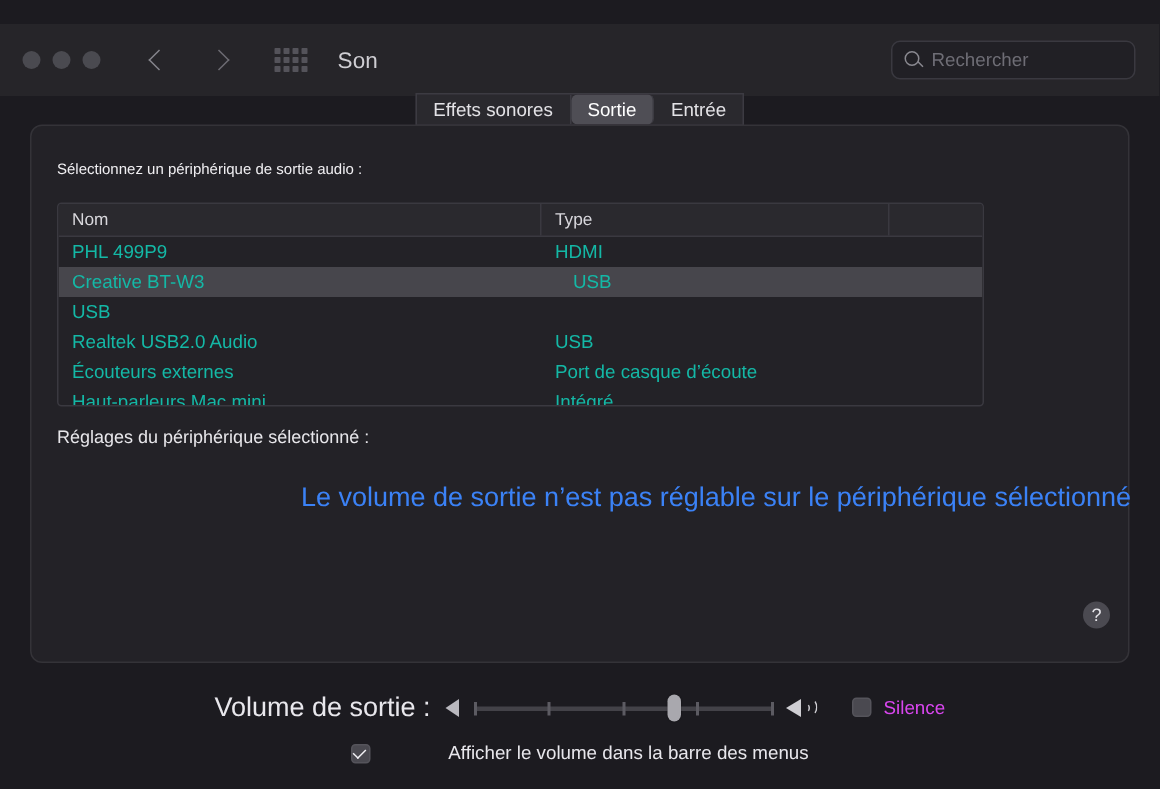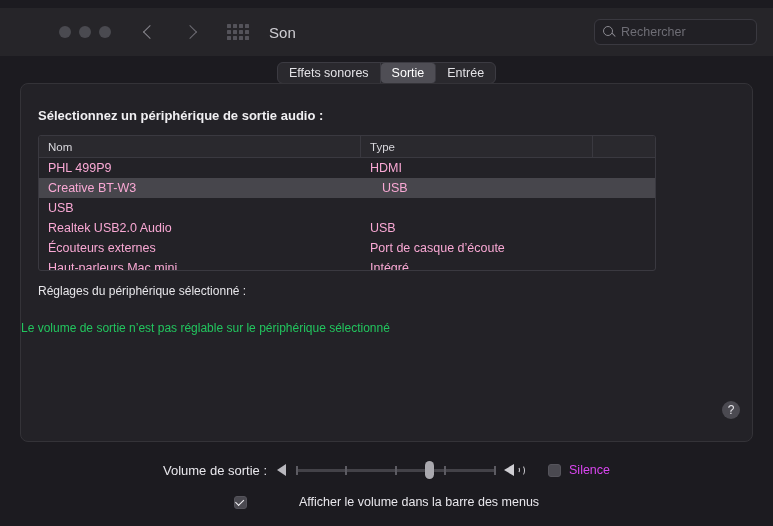--- a/index.html
+++ b/index.html
@@ -7,23 +7,23 @@
     width: 773px; height: 526px;
     background: #1c1b20;
     font-family: "Liberation Sans", sans-serif;
     color: #e8e8ea;
     overflow: hidden;
   }
   .window { position: relative; width: 773px; height: 526px; background: #1c1b20; }
 
   
   .titlebar {
-    position: absolute; left: 0; top: 8px; width: 773px; height: 48px;
+    position: absolute; left: 0; top: 16px; width: 773px; height: 48px;
     background: #262529;
-    display: flex; align-items: center; padding-left: 44px;
+    display: flex; align-items: center;
   }
   .traffic { display: flex; gap: 8px; margin-left: 15px; }
   .light { width: 12px; height: 12px; border-radius: 50%; background: #4a4a50; }
 
   .navbtns { display: flex; align-items: center; gap: 26px; margin-left: 30px; }
   .chev { width: 16px; height: 16px; position: relative; cursor: default; }
   .chev::before {
     content: ""; position: absolute; left: 4px; top: 3px;
     width: 9px; height: 9px;
     border-left: 1.6px solid #86858c; border-bottom: 1.6px solid #86858c;
@@ -61,39 +61,39 @@
     width: 4.5px; height: 1.4px; background: #8a8990; transform: rotate(45deg);
   }
   .searchtxt { font-size: 12.5px; color: #6e6d75; }
 
   
   .tabsrow {
     position: absolute; left: 0; top: 62px; width: 773px;
     display: flex; justify-content: center;
   }
   .segmented {
-    display: flex; height: 22px; border-radius: 6px;
+    display: flex; height: 22px; border-radius: 0;
     background: #2a292e; border: 1px solid #3c3b42; overflow: hidden;
   }
   .seg {
     display: flex; align-items: center; padding: 0 11px;
     font-size: 12.5px; color: #e3e2e6; border-right: 1px solid #3c3b42;
     white-space: nowrap;
   }
   .seg:last-child { border-right: none; }
   .seg.active { background: #4f4e55; color: #ffffff; border-radius: 4px; }
 
   
   .panel {
     position: absolute; left: 20px; top: 83px; width: 733px; height: 359px;
     background: #232227; border: 1px solid #343338; border-radius: 8px;
   }
   .panel-label {
     position: absolute; left: 17px; top: 24px;
-    font-size: 13px; font-weight: bold; color: #f0eff2;
+    font-size: 10px; font-weight: normal; color: #f0eff2;
   }
 
   
   .table {
     position: absolute; left: 17px; top: 51px; width: 618px; height: 136px;
     border: 1px solid #3a3940; border-radius: 3px; overflow: hidden;
     background: #232227;
   }
   .thead {
     display: flex; height: 22px; background: #2a292e;
@@ -102,46 +102,46 @@
   .th {
     font-size: 11.5px; color: #d8d7dc; display: flex; align-items: center;
     padding-left: 9px; border-right: 1px solid #3a3940; height: 100%;
   }
   .th.c1 { width: 322px; }
   .th.c2 { width: 232px; }
   .th.c3 { flex: 1; border-right: none; }
   .tbody { height: 114px; overflow: hidden; }
   .trow { display: flex; height: 20px; align-items: center; }
   .trow.sel { background: #47464c; gap: 12px; }
-  .td { font-size: 12.5px; color: #f9a8d4; padding-left: 9px; }
+  .td { font-size: 12.5px; color: #14b8a6; padding-left: 9px; }
   .td.c1 { width: 322px; }
   .td.c2 { width: 232px; }
 
   
   .settings-label {
     position: absolute; left: 17px; top: 200px;
     font-size: 12px; color: #e7e6ea;
   }
   .nosetting {
     position: absolute; left: 0; top: 237px; width: 733px;
-    text-align: left; font-size: 12px; color: #22c55e;
+    text-align: right; font-size: 18px; color: #3b82f6;
   }
   .helpbtn {
     position: absolute; right: 12px; bottom: 22px;
     width: 18px; height: 18px; border-radius: 50%;
     background: #4b4a51; color: #e8e7ec;
     font-size: 12px; display: flex; align-items: center; justify-content: center;
   }
 
   
   .volrow {
     position: absolute; left: 0; top: 461px; width: 773px;
     display: flex; align-items: center; justify-content: center;
   }
-  .volrow .vlabel { font-size: 13px; color: #e8e7ec; margin-right: 9px; }
+  .volrow .vlabel { font-size: 18px; color: #e8e7ec; margin-right: 9px; }
   .spk-small, .spk-big { position: relative; flex: 0 0 auto; }
   .spk-small { width: 13px; height: 14px; margin-right: 7px; }
   .spk-big { width: 22px; height: 16px; margin-left: 8px; }
   .cone {
     position: absolute; left: 0; top: 3.5px;
     width: 0; height: 0;
     border-top: 6px solid transparent; border-bottom: 6px solid transparent;
   }
   .spk-small .cone { border-right: 9px solid #b9b8be; left: 1px; top: 1px; }
   .spk-big .cone { border-right: 10px solid #cfced3; left: 0px; top: 2px; }

